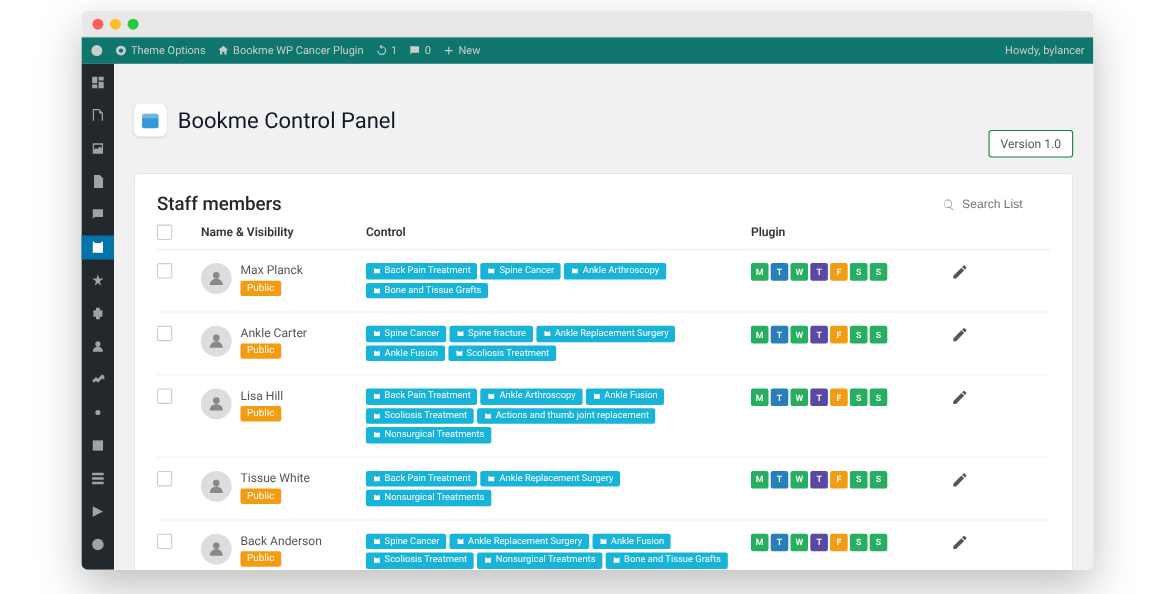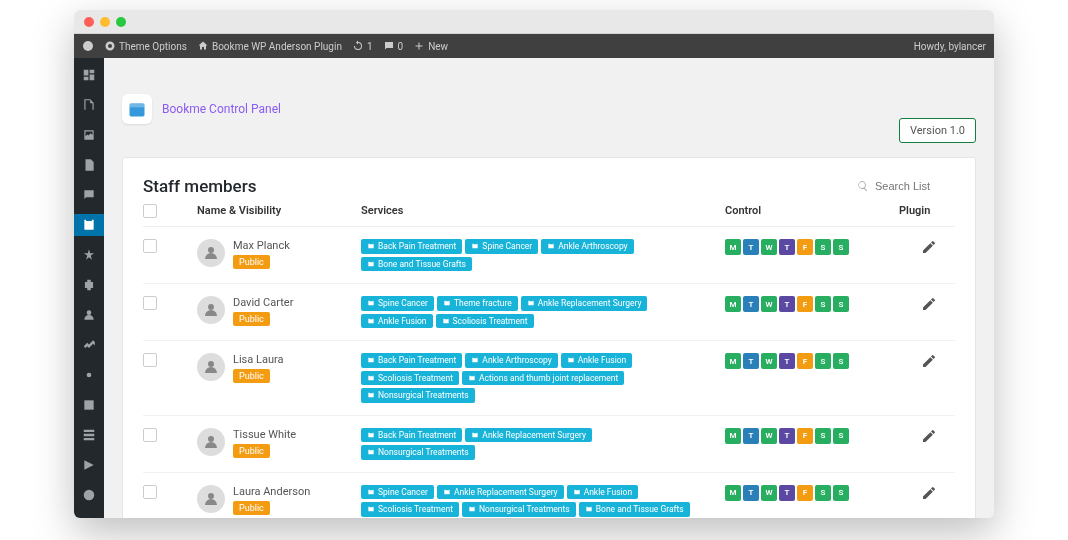--- a/index.html
+++ b/index.html
@@ -3,45 +3,45 @@
 <meta charset="utf-8">
 <style>
 * { box-sizing: border-box; margin: 0; padding: 0; }
 body { font-family: -apple-system, BlinkMacSystemFont, "Segoe UI", Roboto, sans-serif; background: #fff; width: 1068px; height: 540px; overflow: hidden; }
 .window { width: 920px; margin: 10px auto 0; border-radius: 6px; overflow: hidden; box-shadow: 0 15px 40px rgba(0,0,0,0.25); background: #fff; }
 .titlebar { height: 24px; background: #e8e8e8; display: flex; align-items: center; padding: 0 10px; gap: 6px; border-bottom: 1px solid #d4d4d4; }
 .dot { width: 10px; height: 10px; border-radius: 50%; }
 .dot.r { background: #ff5f57; }
 .dot.y { background: #febc2e; }
 .dot.g { background: #28c840; }
-.adminbar { height: 24px; background: #404040; color: #ccc; font-size: 10px; display: flex; align-items: center; padding: 0 8px; }
+.adminbar { height: 24px; background: #0f766e; color: #ccc; font-size: 10px; display: flex; align-items: center; padding: 0 8px; }
 .adminbar .left { display: flex; align-items: center; gap: 10px; }
 .adminbar .right { margin-left: auto; justify-content: flex-end; }
 .adminbar .item { display: inline-flex; align-items: center; gap: 3px; }
 .adminbar svg { width: 12px; height: 12px; fill: #ccc; }
 .layout { display: flex; height: 460px; }
 .sidebar { width: 30px; background: #23282d; display: flex; flex-direction: column; align-items: center; padding-top: 6px; gap: 8px; }
 .sidebar .sitem { width: 30px; height: 22px; display: flex; align-items: center; justify-content: center; }
 .sidebar .sitem svg { width: 14px; height: 14px; fill: #9ea3a8; }
 .sidebar .sitem.active { background: #0073aa; }
 .sidebar .sitem.active svg { fill: #fff; }
 .content { flex: 1; background: #f1f1f1; padding: 16px 18px; overflow-y: auto; }
 .header { display: flex; align-items: center; margin-bottom: 14px; }
 .logo { width: 30px; height: 30px; background: #fff; border-radius: 6px; display: flex; align-items: center; justify-content: center; margin-right: 10px; box-shadow: 0 1px 2px rgba(0,0,0,0.1); }
 .logo svg { width: 20px; height: 20px; fill: #3498db; }
-.header h1 { font-size: 12px; font-weight: 400; color: #8b5cf6; }
+.header h1 { font-size: 20px; font-weight: 400; color: #0f172a; }
 .version { margin-left: auto; border: 1px solid #15803d; padding: 5px 10px; border-radius: 3px; font-size: 11px; color: #555; background: #fff; margin-top: 44px; }
 .panel { background: #fff; border: 1px solid #e5e5e5; border-radius: 3px; padding: 18px 20px; }
 .panel-head { display: flex; align-items: center; margin-bottom: 0; }
 .panel-head h2 { font-size: 17px; font-weight: 500; color: #23282d; }
 .search { margin-left: auto; display: flex; align-items: center; gap: 6px; color: #aaa; font-size: 11px; }
 .search svg { width: 12px; height: 12px; fill: #aaa; }
 .search input { border: none; outline: none; font-size: 11px; color: #666; width: 80px; }
 .table { width: 100%; }
-.thead, .trow { display: grid; grid-template-columns: 30px 140px 340px 150px 60px; gap: 24px; align-items: flex-start; }
+.thead, .trow { display: grid; grid-template-columns: 30px 140px 340px 150px 60px; gap: 10px; align-items: flex-start; }
 .thead { padding: 8px 0; border-bottom: 1px solid #eee; font-size: 11px; color: #333; font-weight: 600; }
 .trow { padding: 12px 0; border-bottom: 1px solid #f2f2f2; }
 .chk { width: 14px; height: 14px; border: 1px solid #ccc; border-radius: 2px; background: #fff; }
 .namecell { display: flex; align-items: flex-start; gap: 8px; }
 .avatar { width: 28px; height: 28px; border-radius: 50%; background: #ddd; flex-shrink: 0; overflow: hidden; display: flex; align-items: center; justify-content: center; }
 .avatar svg { width: 18px; height: 18px; fill: #888; }
 .nameblock { display: flex; flex-direction: column; gap: 3px; }
 .staffname { font-size: 11px; color: #555; }
 .vis-badge { display: inline-block; background: #f39c12; color: #fff; font-size: 9px; padding: 2px 6px; border-radius: 2px; width: fit-content; }
 .services { display: flex; flex-wrap: wrap; gap: 3px; }
@@ -76,21 +76,21 @@
       <span class="item">
           <svg viewBox="0 0 24 24">
             <path d="M12 8a4 4 0 100 8 4 4 0 000-8zm9 4a9 9 0 11-18 0 9 9 0 0118 0z"></path>
           </svg>
           <span>Theme Options</span>
         </span>
       <span class="item">
           <svg viewBox="0 0 24 24">
             <path d="M12 3l9 8h-3v8h-4v-5h-4v5H6v-8H3z"></path>
           </svg>
-          <span>Bookme WP Anderson Plugin</span>
+          <span>Bookme WP Cancer Plugin</span>
         </span>
       <span class="item">
           <svg viewBox="0 0 24 24">
             <path d="M12 4V1L8 5l4 4V6a6 6 0 11-6 6H4a8 8 0 108-8z"></path>
           </svg>
           <span>1</span>
         </span>
       <span class="item">
           <svg viewBox="0 0 24 24">
             <path d="M4 4h16v12H7l-3 3z"></path>
@@ -210,21 +210,20 @@
             <input type="text" placeholder="Search List" style="">
           </div>
         </div>
 
         <div class="table">
           <div class="thead">
             <div>
                 <div class="chk"></div>
               </div>
             <div>Name &amp; Visibility</div>
-            <div>Services</div>
             <div>Control</div>
             <div>Plugin</div>
           </div>
           <div id="tbody">
               <div class="trow">
                 <div>
                   <div class="chk"></div>
                 </div>
                 <div class="namecell">
                   <div class="avatar">
@@ -282,36 +281,36 @@
                 <div>
                   <div class="chk"></div>
                 </div>
                 <div class="namecell">
                   <div class="avatar">
                     <svg viewBox="0 0 24 24">
                       <path d="M12 12a4 4 0 100-8 4 4 0 000 8zm-8 8a8 8 0 0116 0H4z"></path>
                     </svg>
                   </div>
                   <div class="nameblock">
-                    <span class="staffname">David Carter</span>
+                    <span class="staffname">Ankle Carter</span>
                     <span class="vis-badge">Public</span>
                   </div>
                 </div>
                 <div class="services">
                   <span class="svc">
                     <svg viewBox="0 0 24 24">
                       <path d="M4 7h16v12H4zM4 7V5h4v2m8-2h4v2"></path>
                     </svg>
                     <span>Spine Cancer</span>
                   </span>
                   <span class="svc">
                     <svg viewBox="0 0 24 24">
                       <path d="M4 7h16v12H4zM4 7V5h4v2m8-2h4v2"></path>
                     </svg>
-                    <span>Theme fracture</span>
+                    <span>Spine fracture</span>
                   </span>
                   <span class="svc">
                     <svg viewBox="0 0 24 24">
                       <path d="M4 7h16v12H4zM4 7V5h4v2m8-2h4v2"></path>
                     </svg>
                     <span>Ankle Replacement Surgery</span>
                   </span>
                   <span class="svc">
                     <svg viewBox="0 0 24 24">
                       <path d="M4 7h16v12H4zM4 7V5h4v2m8-2h4v2"></path>
@@ -344,21 +343,21 @@
                 <div>
                   <div class="chk"></div>
                 </div>
                 <div class="namecell">
                   <div class="avatar">
                     <svg viewBox="0 0 24 24">
                       <path d="M12 12a4 4 0 100-8 4 4 0 000 8zm-8 8a8 8 0 0116 0H4z"></path>
                     </svg>
                   </div>
                   <div class="nameblock">
-                    <span class="staffname">Lisa Laura</span>
+                    <span class="staffname">Lisa Hill</span>
                     <span class="vis-badge">Public</span>
                   </div>
                 </div>
                 <div class="services">
                   <span class="svc">
                     <svg viewBox="0 0 24 24">
                       <path d="M4 7h16v12H4zM4 7V5h4v2m8-2h4v2"></path>
                     </svg>
                     <span>Back Pain Treatment</span>
                   </span>
@@ -462,21 +461,21 @@
                 <div>
                   <div class="chk"></div>
                 </div>
                 <div class="namecell">
                   <div class="avatar">
                     <svg viewBox="0 0 24 24">
                       <path d="M12 12a4 4 0 100-8 4 4 0 000 8zm-8 8a8 8 0 0116 0H4z"></path>
                     </svg>
                   </div>
                   <div class="nameblock">
-                    <span class="staffname">Laura Anderson</span>
+                    <span class="staffname">Back Anderson</span>
                     <span class="vis-badge">Public</span>
                   </div>
                 </div>
                 <div class="services">
                   <span class="svc">
                     <svg viewBox="0 0 24 24">
                       <path d="M4 7h16v12H4zM4 7V5h4v2m8-2h4v2"></path>
                     </svg>
                     <span>Spine Cancer</span>
                   </span>

